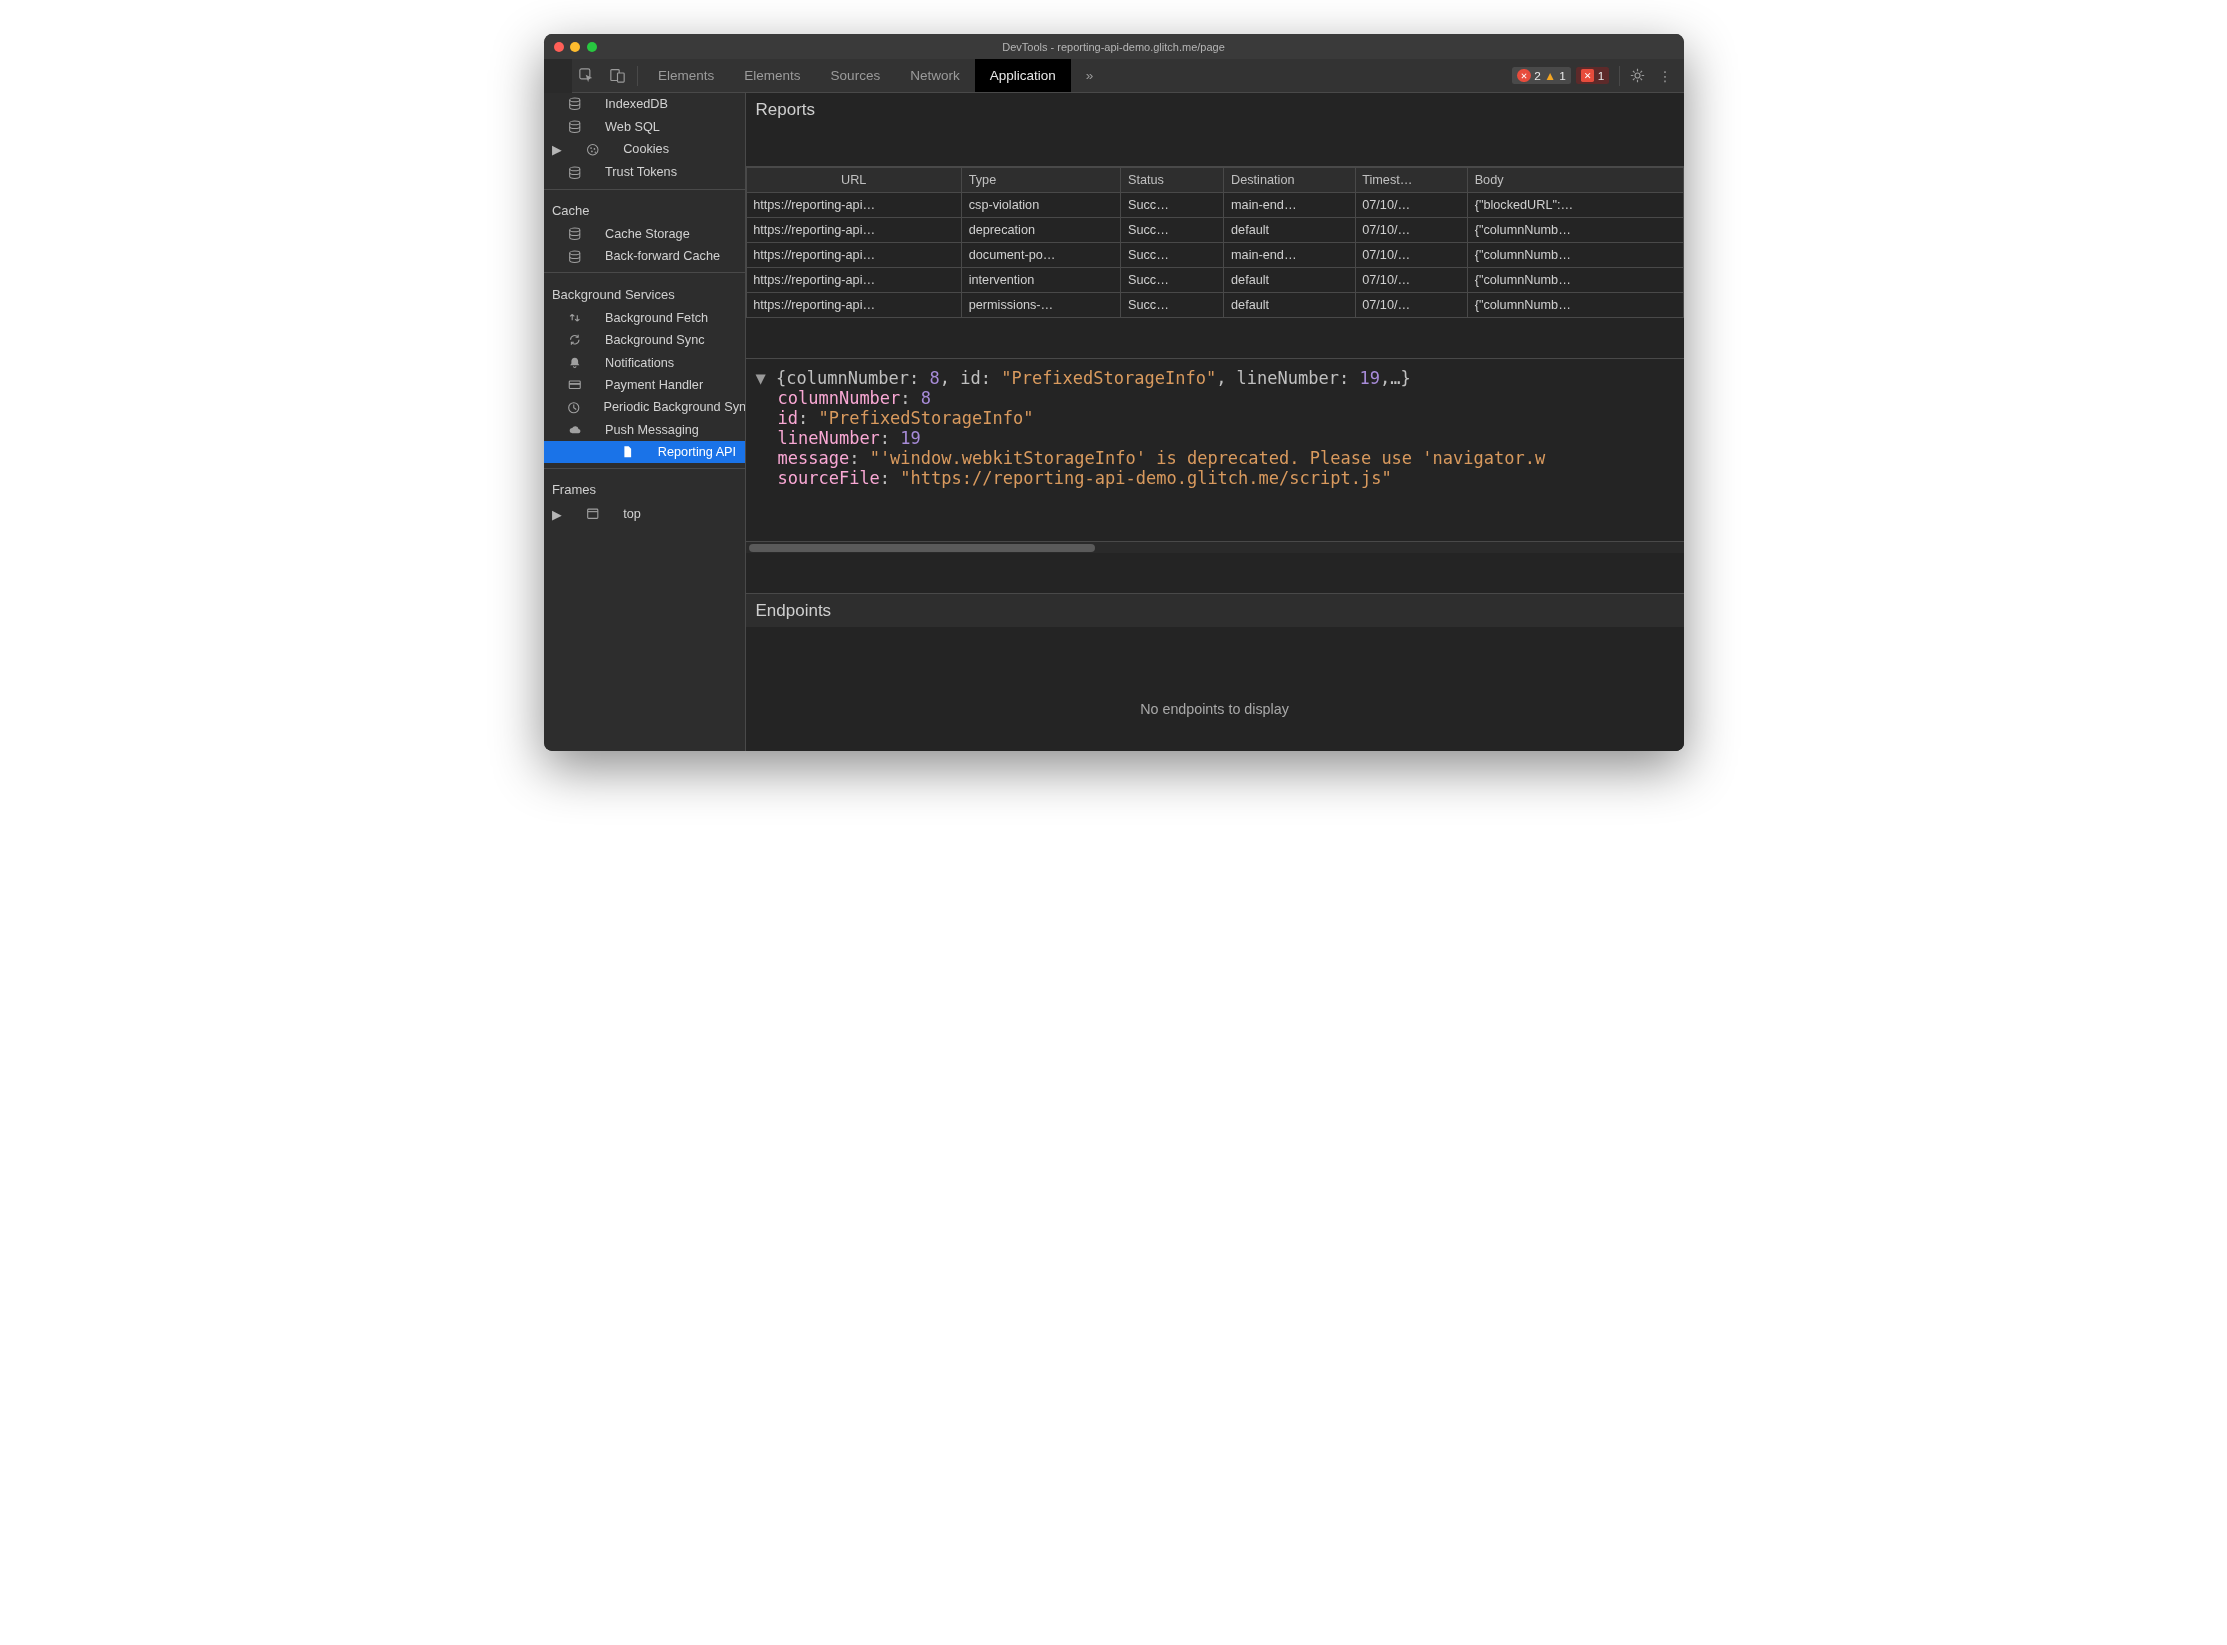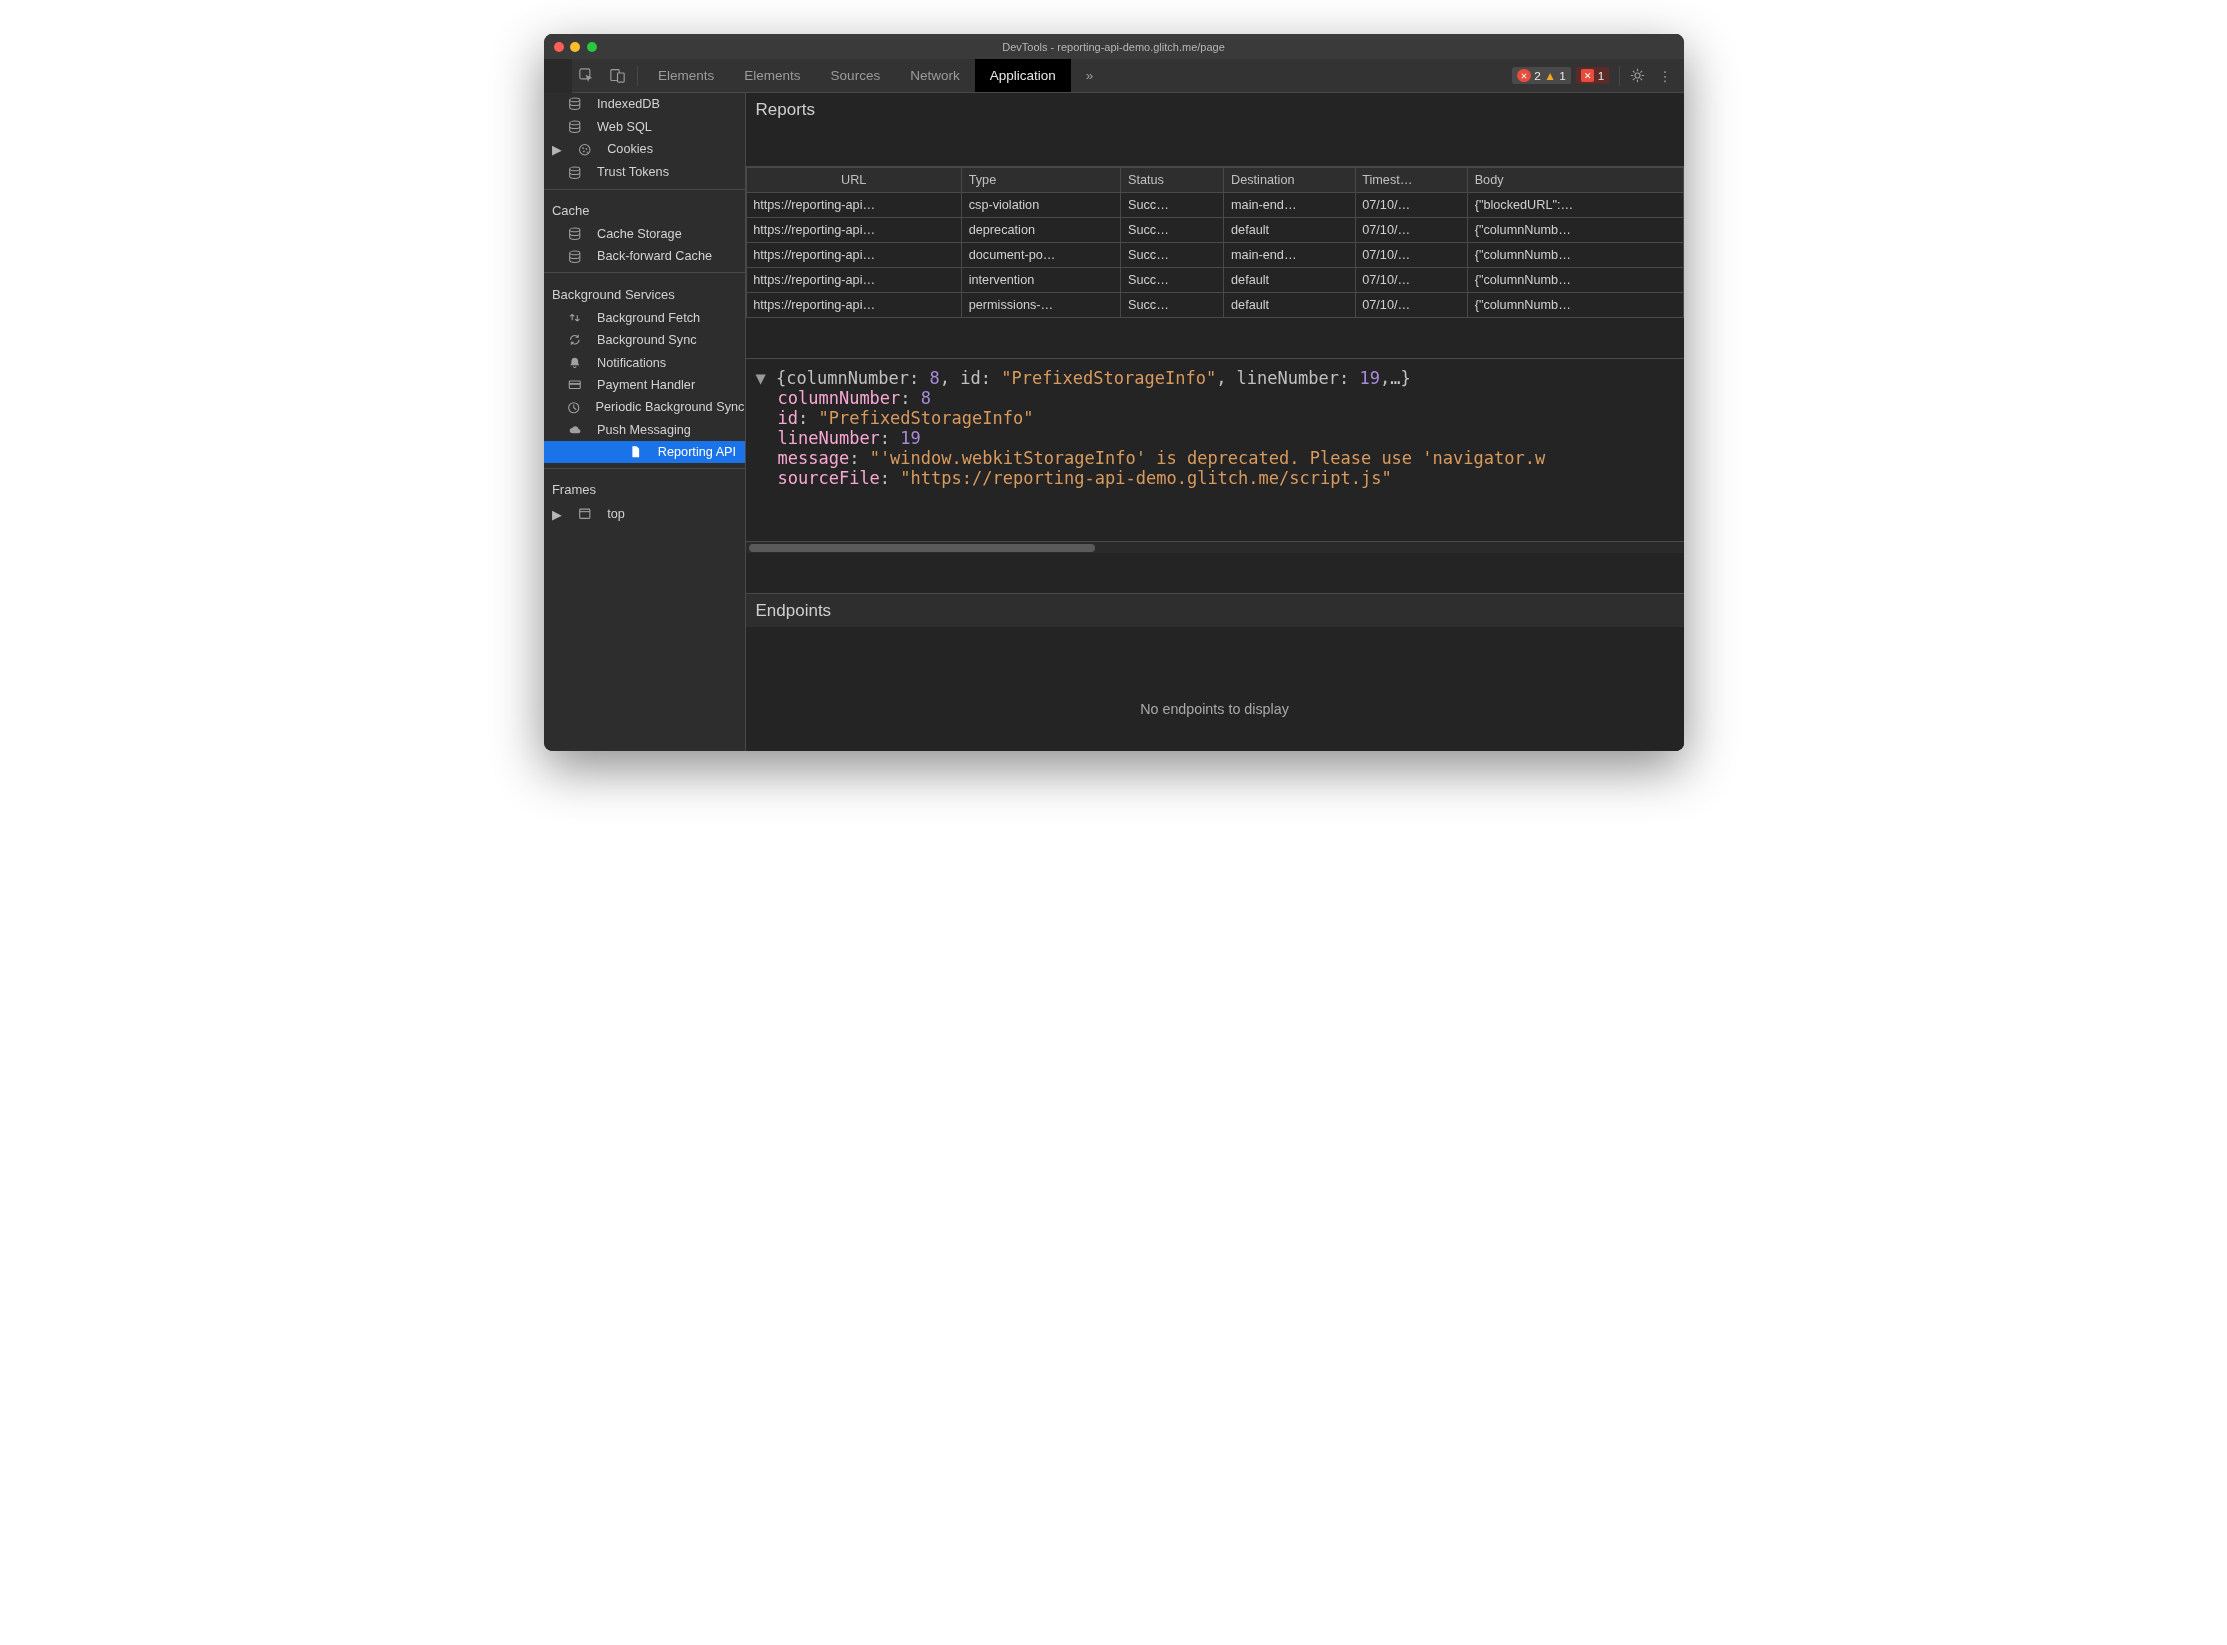--- a/index.html
+++ b/index.html
@@ -72,21 +72,21 @@
     overflow-x:hidden;
     flex-shrink:0;
     font-size:12.7px;
     color:#d2d2d2;
     position:relative;
   }
   .sidebar::-webkit-scrollbar{height:8.4px;width:8.4px;}
   .sidebar::-webkit-scrollbar-thumb{background:#555;border-radius:4.2px;}
   .sb-group-title{ font-size:13px; color:#cfcfcf; padding:8.4px 8.4px 5px 8.4px;}
   .sb-item{
-    display:flex; align-items:center; gap:15px;
+    display:flex; align-items:center; gap:23px;
     padding:4.2px 8.4px 4.2px 23.6px;
     cursor:pointer; white-space:nowrap;
     color:#d2d2d2;
   }
   .sb-item.selected{ background:#1a73e8; color:#fff;justify-content:flex-end;}
   .sb-item .tri{ width:8.4px; display:inline-block; color:#b5b5b5; margin-left:-15px; margin-right:1.7px;}
   .sb-item .ic{ width:15px; height:13.5px; display:inline-flex;align-items:center;justify-content:center; color:#a0a0a0;}
   .sb-item.selected .ic{ color:#fff;}
   .sb-divider{ height:0.8px; background:#494949; margin:5px 0;}
   

